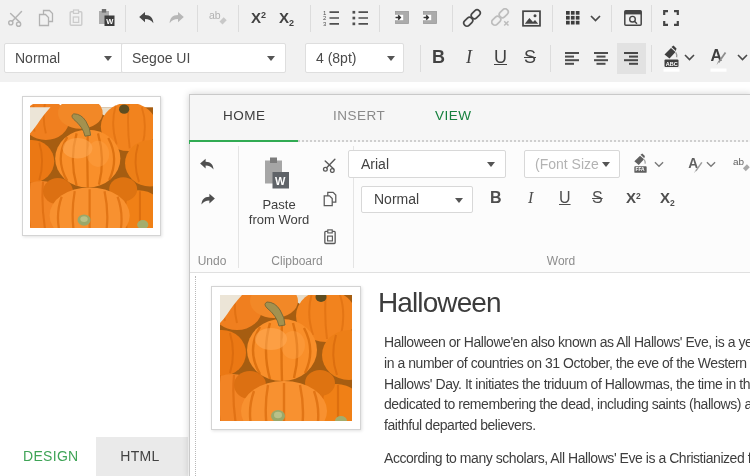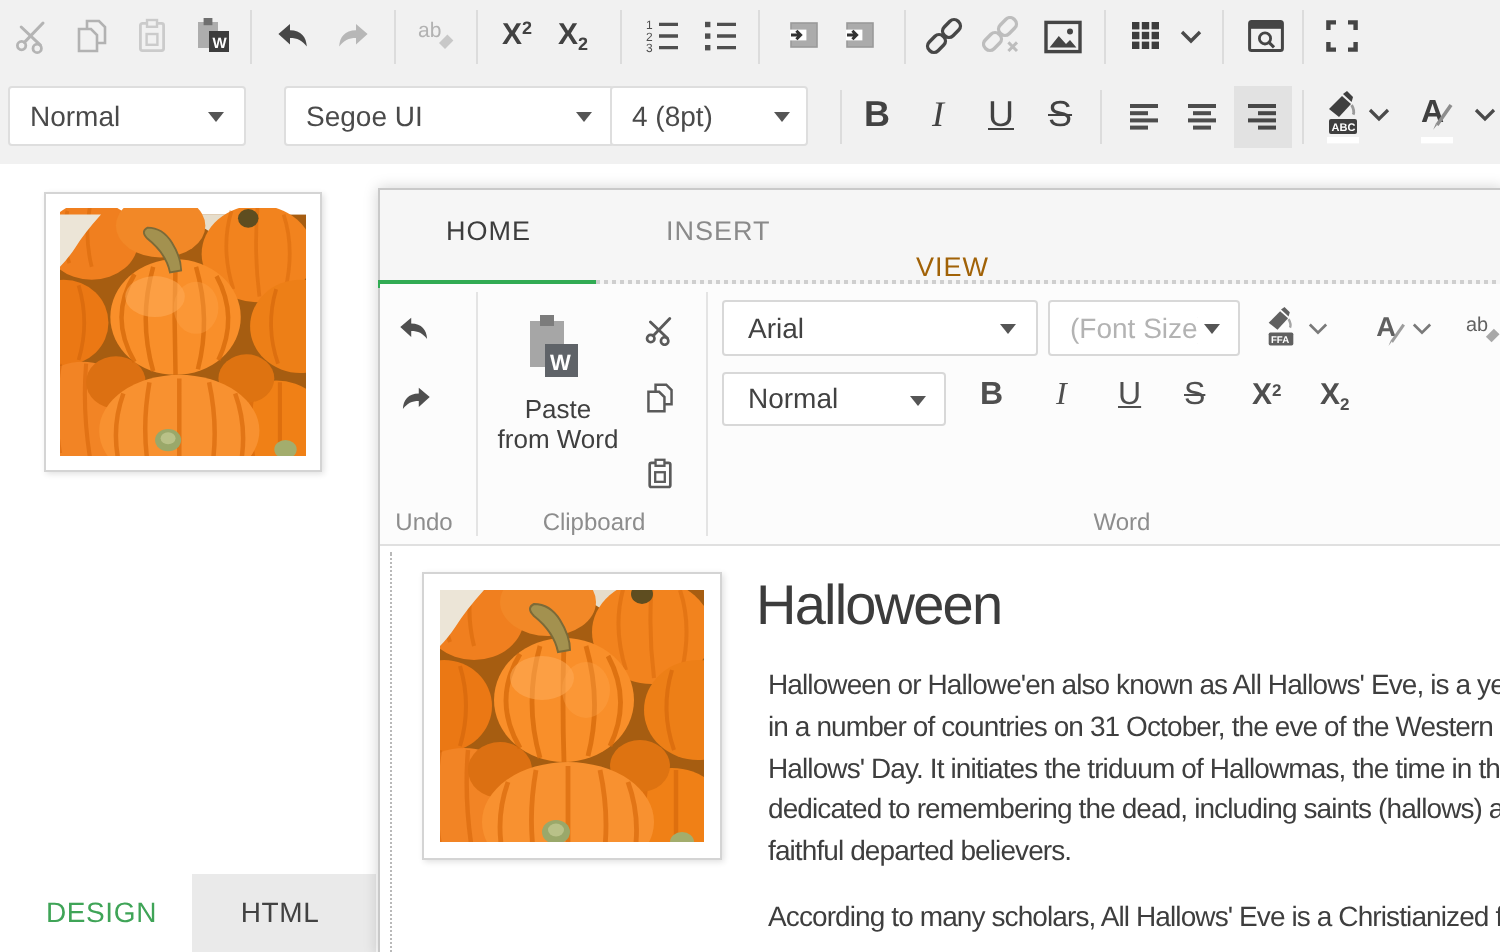--- a/index.html
+++ b/index.html
@@ -216,21 +216,21 @@
   <rect x="2.5" y="23.5" width="16" height="3.2" fill="#fff"></rect>
 </svg>
 <svg class="ic" style="left:737px;top:54px;" width="11" height="7" viewBox="0 0 11 7">
   <path d="M1 1 L5.5 5.5 L10 1" stroke="#4a4a4a" stroke-width="1.6" fill="none"></path>
 </svg>
 
 <div class="dd" style="left:4px;width:119px;">
     <span class="t">Normal</span>
     <span class="arr" style="right:10px;top:12px;"></span>
   </div>
-<div class="dd" style="left:142px;width:165px;">
+<div class="dd" style="left:121px;width:165px;">
     <span class="t">Segoe UI</span>
     <span class="arr" style="right:10px;top:12px;"></span>
   </div>
 <div class="dd" style="left:305px;width:99px;">
     <span class="t">4 (8pt)</span>
     <span class="arr" style="right:8px;top:12px;"></span>
   </div>
 
 <div class="abs" style="left:0;top:82px;width:750px;height:394px;background:#fff;"></div>
 
@@ -241,21 +241,21 @@
 </div>
 
 <div id="htmltab"></div>
 <div class="btab" style="left:23px;width:50px;text-align:center;color:#3fa457;">DESIGN</div>
 <div class="btab" style="left:115px;width:50px;text-align:center;color:#424242;">HTML</div>
 
 <div id="panel">
   <div id="tabbar">
     <div class="tab" style="left:33px;color:#3d3d3d;">HOME</div>
     <div class="tab" style="left:143px;color:#8a8a8a;text-align:center;">INSERT</div>
-    <div class="tab" style="left:268px;color:#a16207;margin-top:18px;">VIEW</div>
+    <div class="tab" style="left:245px;color:#15803d;">VIEW</div>
     <div id="greenline"></div>
   </div>
   <div id="ribbon">
     <div class="rsep" style="left:48px;"></div>
     <div class="rsep" style="left:163px;"></div>
     <div class="rlabel" style="left:-38px;">Undo</div>
     <div class="rlabel" style="left:47px;">Clipboard</div>
     <div class="rlabel" style="left:311px;">Word</div>
 
     <svg class="ic" style="left:9px;top:14px;" width="17" height="17" viewBox="0 0 18 18">
@@ -312,21 +312,21 @@
       <path d="M10.5 12.5 l4.2 -4.2 l3 3 l-4.2 4.2 z" fill="#a8a8a8"></path>
     </svg>
 
     <div class="abs" style="left:300px;top:47px;font-weight:bold;font-size:16px;color:#4f4f4f;">B</div>
     <div class="abs" style="left:338px;top:47px;font-style:italic;font-size:16px;color:#4f4f4f;font-family:'Liberation Serif',serif;">I</div>
     <div class="abs" style="left:369px;top:47px;font-size:16px;color:#4f4f4f;text-decoration:underline;">U</div>
     <div class="abs" style="left:402px;top:47px;font-size:16px;color:#4f4f4f;text-decoration:line-through;">S</div>
     <div class="abs" style="left:436px;top:47px;font-weight:bold;font-size:15px;color:#4f4f4f;">X<span style="font-size:8.5px;position:relative;top:-4.5px;">2</span></div>
     <div class="abs" style="left:470px;top:47px;font-weight:bold;font-size:15px;color:#4f4f4f;">X<span style="font-size:8.5px;position:relative;top:3px;">2</span></div>
 
-    <div class="rdd" style="left:171px;top:8px;width:158px;height:28px;">
+    <div class="rdd" style="left:158px;top:8px;width:158px;height:28px;">
       <span class="abs" style="left:12px;top:5px;">Arial</span>
       <span class="arr" style="right:10px;top:11px;"></span>
     </div>
 
     <div class="rdd" style="left:334px;top:8px;width:96px;height:28px;overflow:hidden;">
       <span class="abs" style="left:10px;top:5px;width:64px;color:#b3b3b3;white-space:nowrap;overflow:hidden;">(Font Size)</span>
       <span class="arr" style="right:9px;top:11px;"></span>
     </div>
 
     <div class="rdd" style="left:171px;top:44px;width:112px;height:27px;">

